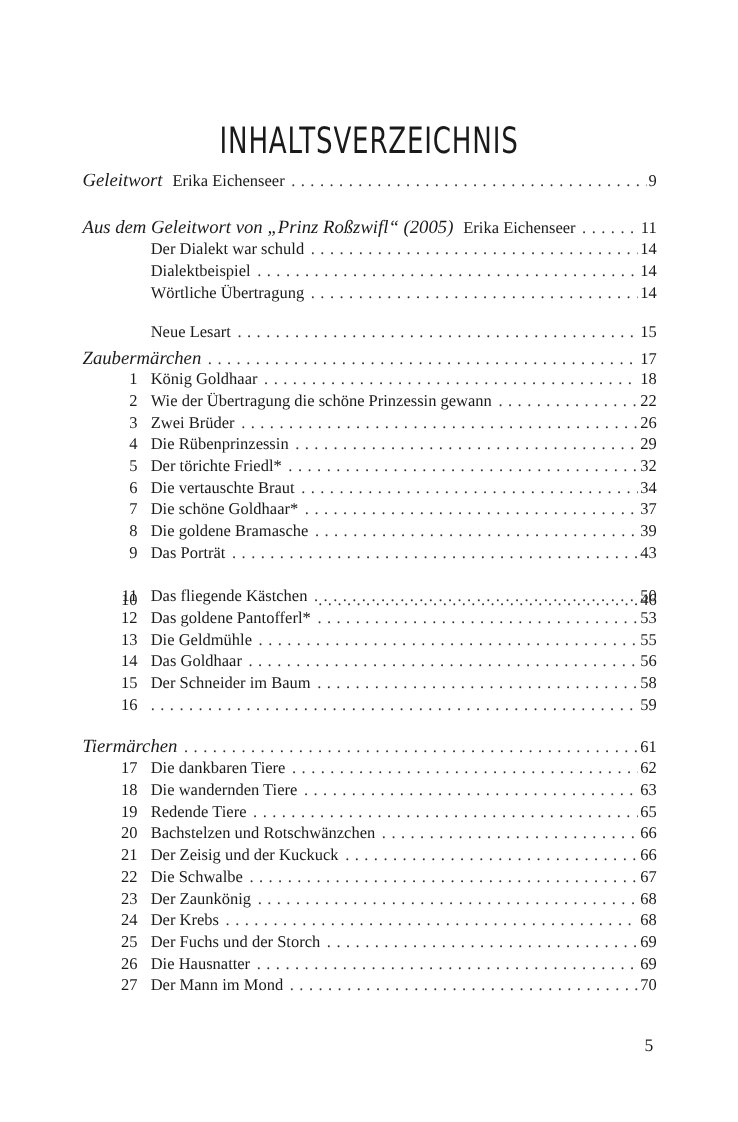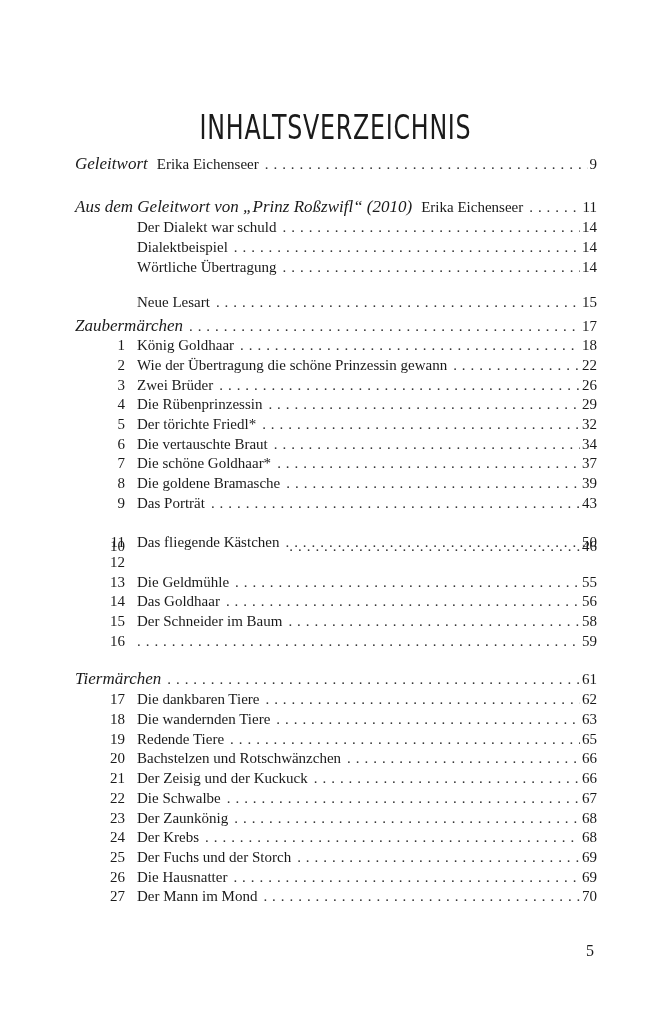--- a/index.html
+++ b/index.html
@@ -30,21 +30,21 @@
   <div class="row" style="top:154px">
     <div class="text" style="left:75px">
       <span class="label"><span class="ital">Geleitwort</span><span class="author">Erika Eichenseer</span></span>
       <span class="lead"></span>
       <span class="pg">9</span>
     </div>
   </div>
 
   <div class="row" style="top:197px">
     <div class="text" style="left:75px">
-      <span class="label"><span class="ital">Aus dem Geleitwort von „Prinz Roßzwifl“ (2010)</span><span class="author">Erika Eichenseer</span></span>
+      <span class="label"><span class="ital">Aus dem Geleitwort von „Prinz Roßzwifl“ (2005)</span><span class="author">Erika Eichenseer</span></span>
       <span class="lead"></span>
       <span class="pg">11</span>
     </div>
   </div>
   <div class="row" style="top:217px">
     <div class="text" style="left:137px">
         <span class="label">Der Dialekt war schuld</span>
         <span class="lead"></span>
         <span class="pg">14</span>
       </div>
@@ -162,20 +162,25 @@
   <div class="row" style="top:532px">
       <span class="num">11</span>
       <div class="text" style="left:137px">
         <span class="label">Das fliegende Kästchen</span>
         <span class="lead"></span>
         <span class="pg">50</span>
       </div>
     </div>
   <div class="row" style="top:552px">
       <span class="num">12</span>
+      <div class="text" style="left:137px">
+        <span class="label">Das goldene Pantofferl*</span>
+        <span class="lead"></span>
+        <span class="pg">53</span>
+      </div>
     </div>
   <div class="row" style="top:572px">
       <span class="num">13</span>
       <div class="text" style="left:137px">
         <span class="label">Die Geldmühle</span>
         <span class="lead"></span>
         <span class="pg">55</span>
       </div>
     </div>
   <div class="row" style="top:591px">

